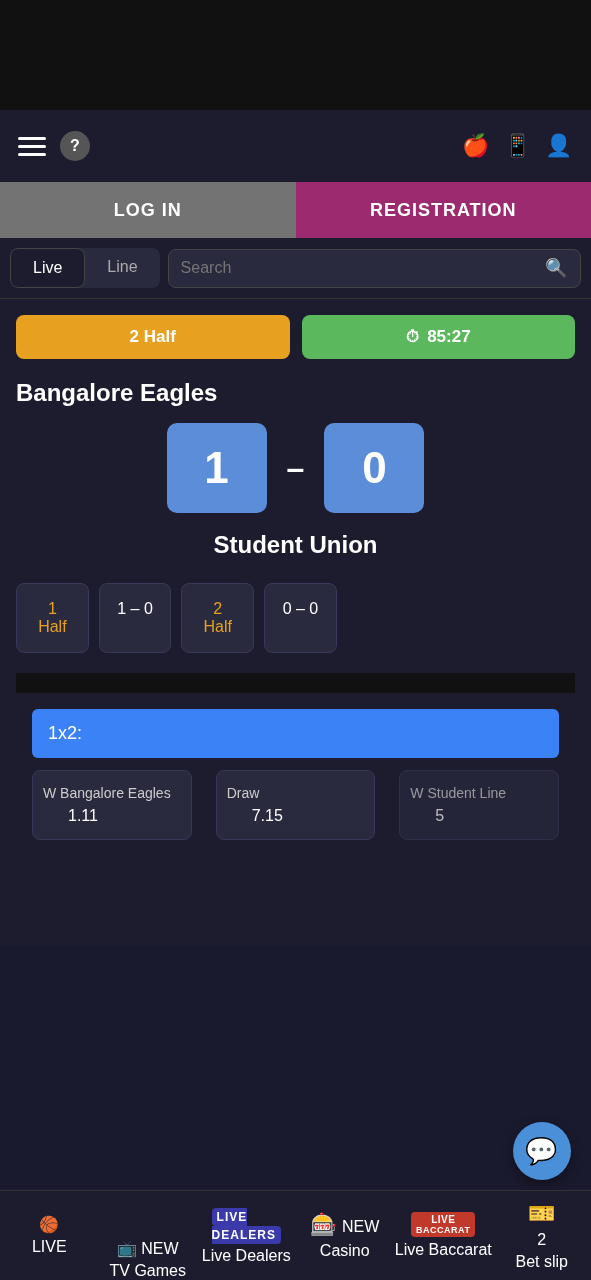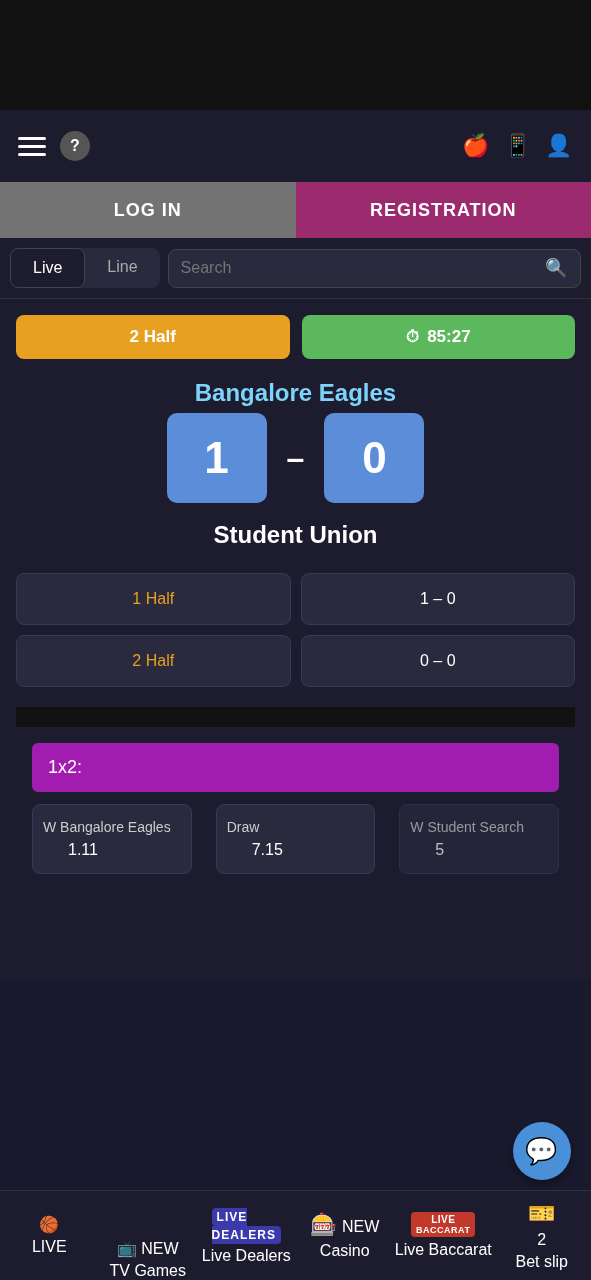--- a/index.html
+++ b/index.html
@@ -189,25 +189,24 @@
       text-align: center;
       cursor: pointer;
       display: flex;
       align-items: center;
       justify-content: center;
       gap: 8px;
     }
 
     
     .team-name {
-      text-align: center;
       font-size: 24px;
       font-weight: bold;
-      color: #7dd3fc;
-      margin-bottom: 6px;
+      color: #ffffff;
+      margin-bottom: 16px;
     }
 
     
     .score-row {
       display: flex;
       align-items: center;
       justify-content: center;
       gap: 20px;
       margin-bottom: 18px;
     }
@@ -233,21 +232,20 @@
       text-align: center;
       font-size: 24px;
       font-weight: bold;
       color: #fff;
       margin-bottom: 24px;
     }
 
     
     .half-results {
       display: flex;
-      flex-direction: column;
       gap: 10px;
       margin-bottom: 20px;
     }
     .half-row {
       display: flex;
       gap: 10px;
     }
     .half-label {
       flex: 1;
       background: #2a2a3e;
@@ -276,21 +274,21 @@
       height: 20px;
       background: #111;
     }
 
     
     .odds-section {
       background: #1c1c2e;
       padding: 16px;
     }
     .odds-label {
-      background: #a21caf;
+      background: #3b82f6;
       padding: 14px 16px;
       font-size: 18px;
       color: #fff;
       border-radius: 6px;
       margin-bottom: 12px;
     }
     .odds-row {
       display: flex;
       gap: 24px;
     }
@@ -441,21 +439,21 @@
         <div class="team-label">W Bangalore Eagles</div>
         <div class="odds-value">1.11</div>
       </div>
 
       <div class="odds-btn">
         <div class="team-label">Draw</div>
         <div class="odds-value">7.15</div>
       </div>
 
       <div class="odds-btn partially-hidden" style="opacity:0.7;">
-        <div class="team-label">W Student Search</div>
+        <div class="team-label">W Student Line</div>
         <div class="odds-value">5</div>
       </div>
     </div>
   </div>
 
 </div>
 
 <div class="float-btn">
   <span>💬</span>
 </div>

